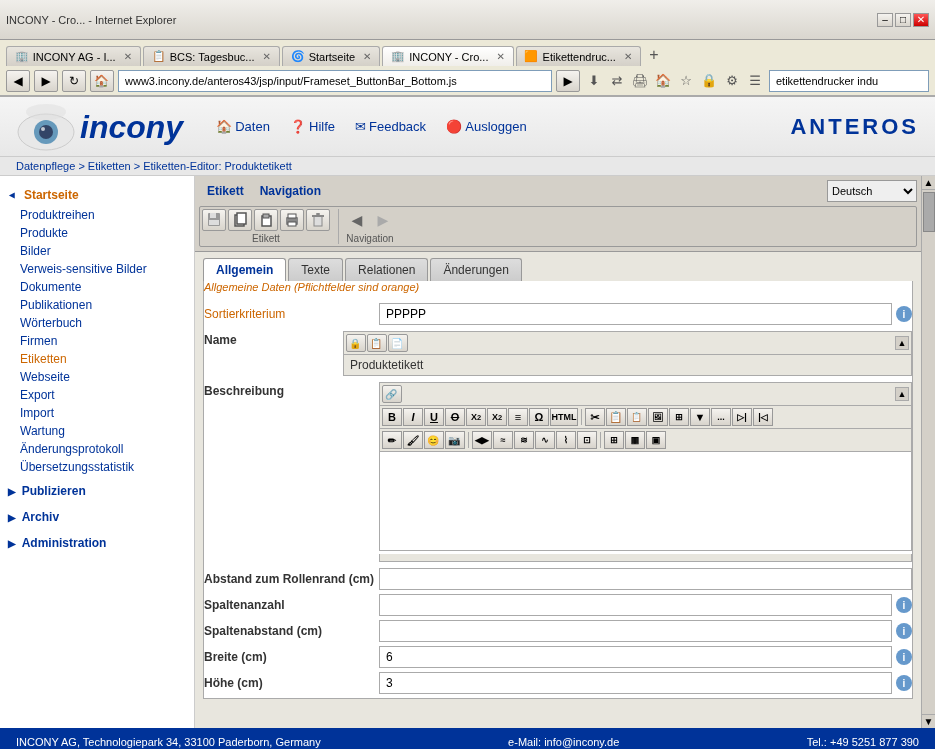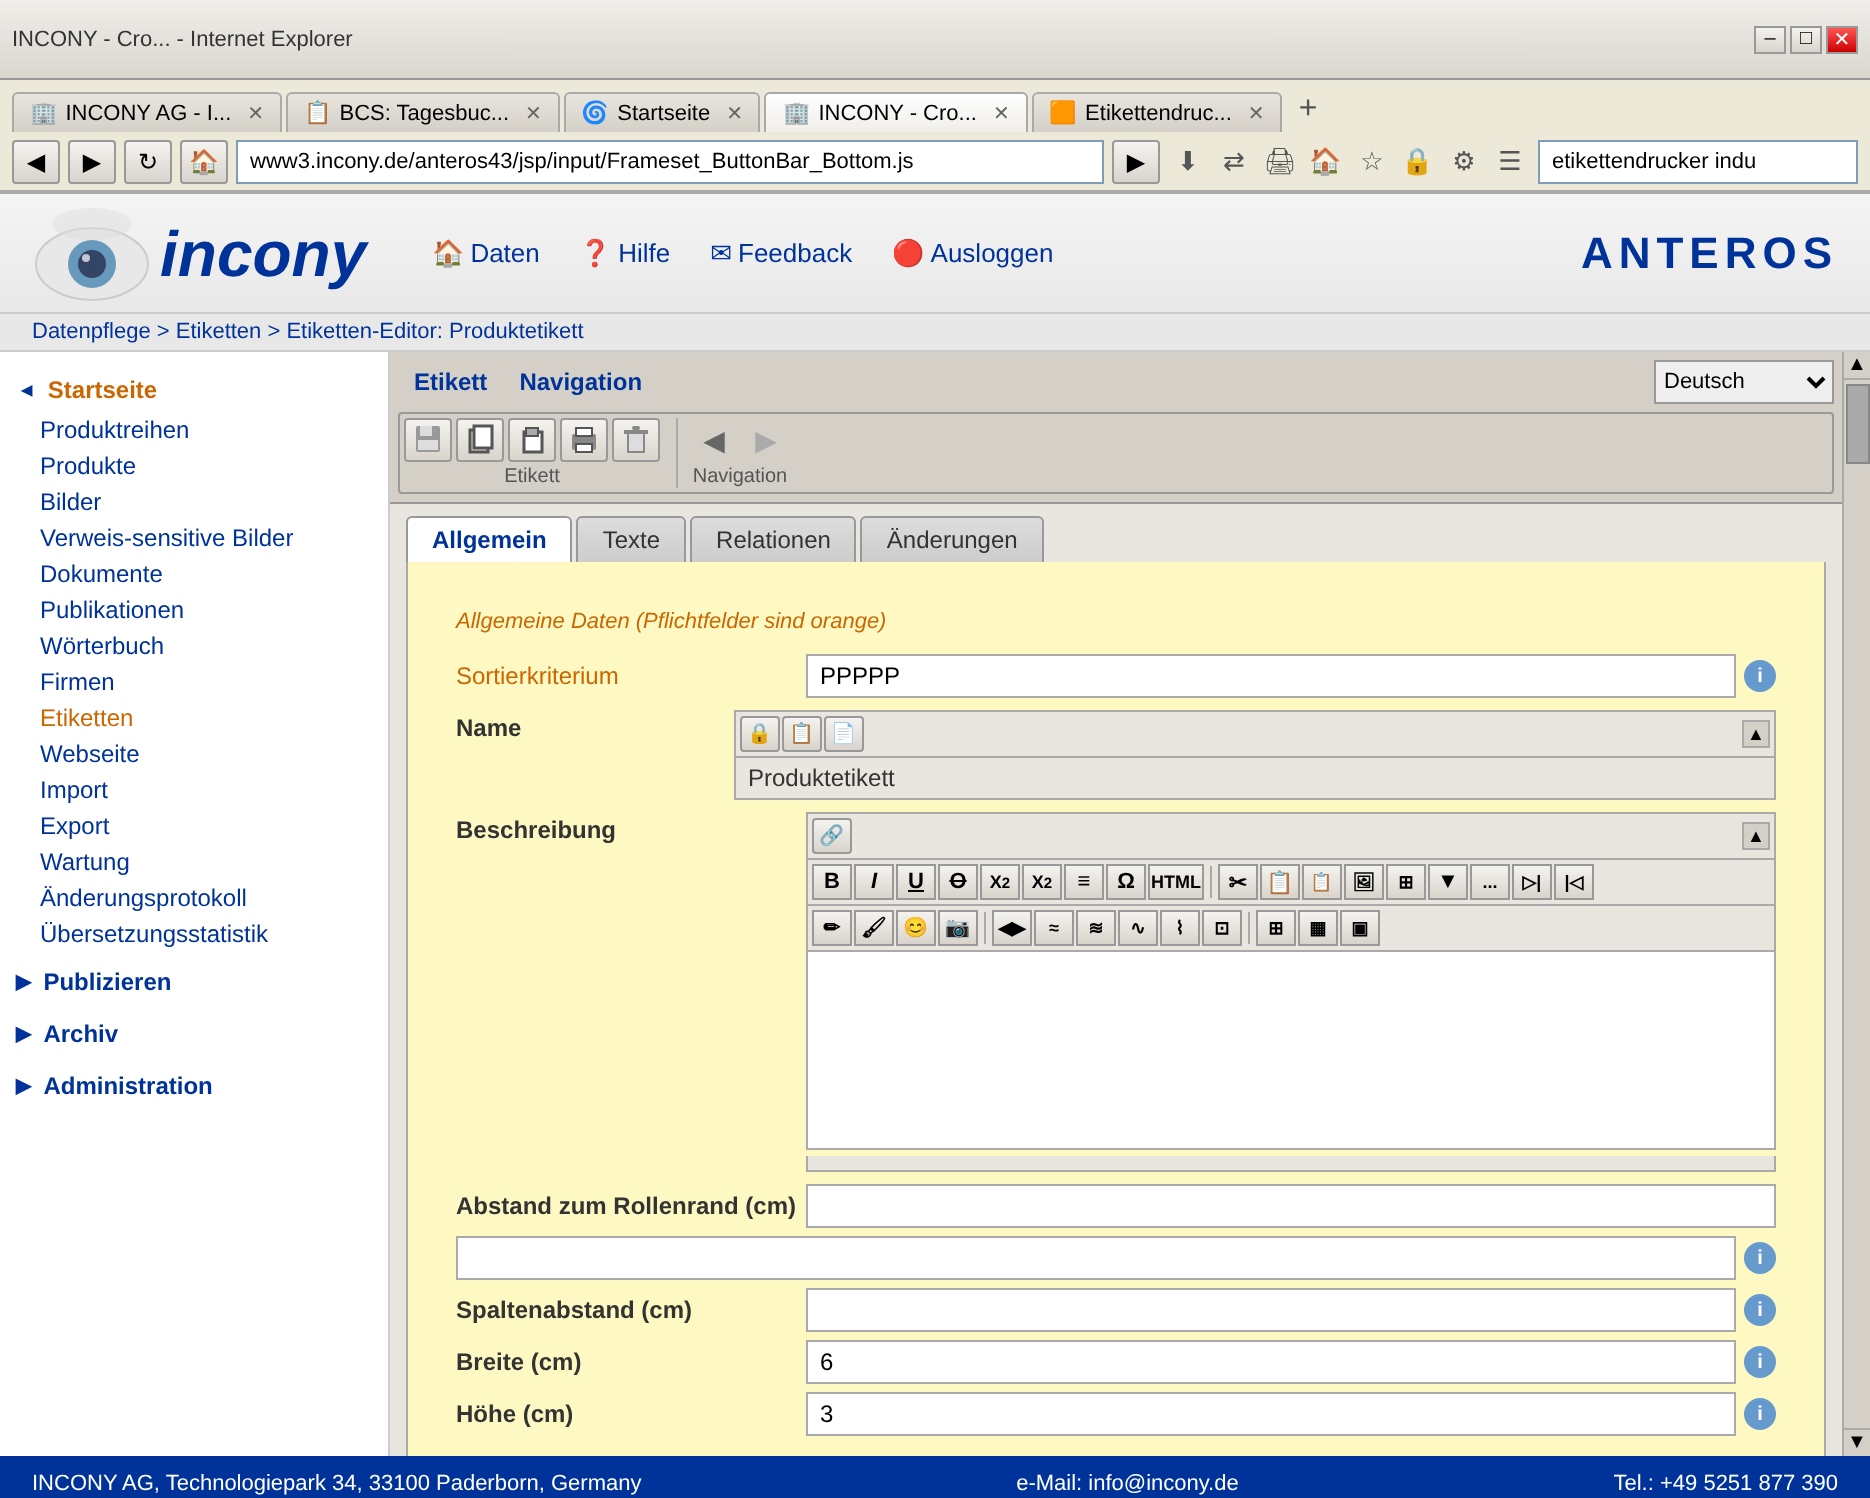--- a/index.html
+++ b/index.html
@@ -173,22 +173,22 @@
           <div class="sidebar-item"><span>Produktreihen</span></div>
           <div class="sidebar-item"><span>Produkte</span></div>
           <div class="sidebar-item"><span>Bilder</span></div>
           <div class="sidebar-item"><span>Verweis-sensitive Bilder</span></div>
           <div class="sidebar-item"><span>Dokumente</span></div>
           <div class="sidebar-item"><span>Publikationen</span></div>
           <div class="sidebar-item"><span>Wörterbuch</span></div>
           <div class="sidebar-item"><span>Firmen</span></div>
           <div class="sidebar-item active"><span style="color:#cc6600;">Etiketten</span></div>
           <div class="sidebar-item"><span>Webseite</span></div>
+          <div class="sidebar-item"><span>Export</span></div>
           <div class="sidebar-item"><span>Import</span></div>
-          <div class="sidebar-item"><span>Export</span></div>
           <div class="sidebar-item"><span>Wartung</span></div>
           <div class="sidebar-item"><span>Änderungsprotokoll</span></div>
           <div class="sidebar-item"><span>Übersetzungsstatistik</span></div>
         </div>
       </div>
 
       <div class="sidebar-section">
         <div class="sidebar-section-title">
           <span class="arrow">▶</span>
           <span>Publizieren</span>
@@ -283,21 +283,21 @@
             <span>Texte</span>
           </div>
           <div style="padding:4px 12px; border:1px solid #999; border-bottom:none; background:linear-gradient(to bottom,#ddd,#ccc); font-size:12px; cursor:pointer; border-radius:3px 3px 0 0; color:#333;">
             <span>Relationen</span>
           </div>
           <div style="padding:4px 12px; border:1px solid #999; border-bottom:none; background:linear-gradient(to bottom,#ddd,#ccc); font-size:12px; cursor:pointer; border-radius:3px 3px 0 0; color:#333;">
             <span>Änderungen</span>
           </div>
         </div>
 
-        <div style="background:#fef9c3; margin:0 8px 8px; padding:24px; border:1px solid #aaa; border-top:none;">
+        <div style="background:#ffffff; margin:0 8px 8px; padding:0; border:1px solid #aaa; border-top:none;">
           <div style="color:#cc6600; font-size:11px; margin-bottom:10px; font-style:italic;">Allgemeine Daten (Pflichtfelder sind orange)</div>
 
           <div style="display:flex; align-items:center; margin-bottom:6px;">
             <div style="width:175px; flex-shrink:0; font-size:12px; color:#cc6600; font-weight:normal; padding:2px 0;">Sortierkriterium</div>
             <div style="flex:1; display:flex; align-items:center; gap:4px;">
               <input type="text" style="flex: 1 1 0%; height: 22px; border: 1px solid rgb(170, 170, 170); padding: 2px 6px; font-size: 12px;" value="PPPPP">
               <div style="width:16px; height:16px; background:#6699cc; border-radius:50%; color:white; font-size:10px; display:flex; align-items:center; justify-content:center; font-weight:bold; flex-shrink:0;">i</div>
             </div>
           </div>
 
@@ -376,20 +376,21 @@
           <div style="display:flex; align-items:flex-end; margin-bottom:4px;">
             <div style="width:175px; flex-shrink:0; font-size:12px; color:#333; font-weight:bold; padding:2px 0; line-height:1.3;">
               <span>Abstand zum Rollenrand (cm)</span>
             </div>
             <div style="flex:1;">
               <input type="text" style="width: 100%; height: 22px; border: 1px solid rgb(170, 170, 170); padding: 2px 6px; font-size: 12px;" value="">
             </div>
           </div>
 
           <div style="display:flex; align-items:center; margin-bottom:4px;">
+            <div style="width:175px; flex-shrink:0; font-size:12px; color:#333; font-weight:bold; padding:2px 0;">Spaltenanzahl</div>
             <div style="flex:1; display:flex; align-items:center; gap:4px;">
               <input type="text" style="flex: 1 1 0%; height: 22px; border: 1px solid rgb(170, 170, 170); padding: 2px 6px; font-size: 12px;" value="">
               <div style="width:16px; height:16px; background:#6699cc; border-radius:50%; color:white; font-size:10px; display:flex; align-items:center; justify-content:center; font-weight:bold; flex-shrink:0;">i</div>
             </div>
           </div>
 
           <div style="display:flex; align-items:center; margin-bottom:4px;">
             <div style="width:175px; flex-shrink:0; font-size:12px; color:#333; font-weight:bold; padding:2px 0;">Spaltenabstand (cm)</div>
             <div style="flex:1; display:flex; align-items:center; gap:4px;">
               <input type="text" style="flex: 1 1 0%; height: 22px; border: 1px solid rgb(170, 170, 170); padding: 2px 6px; font-size: 12px;" value="">

